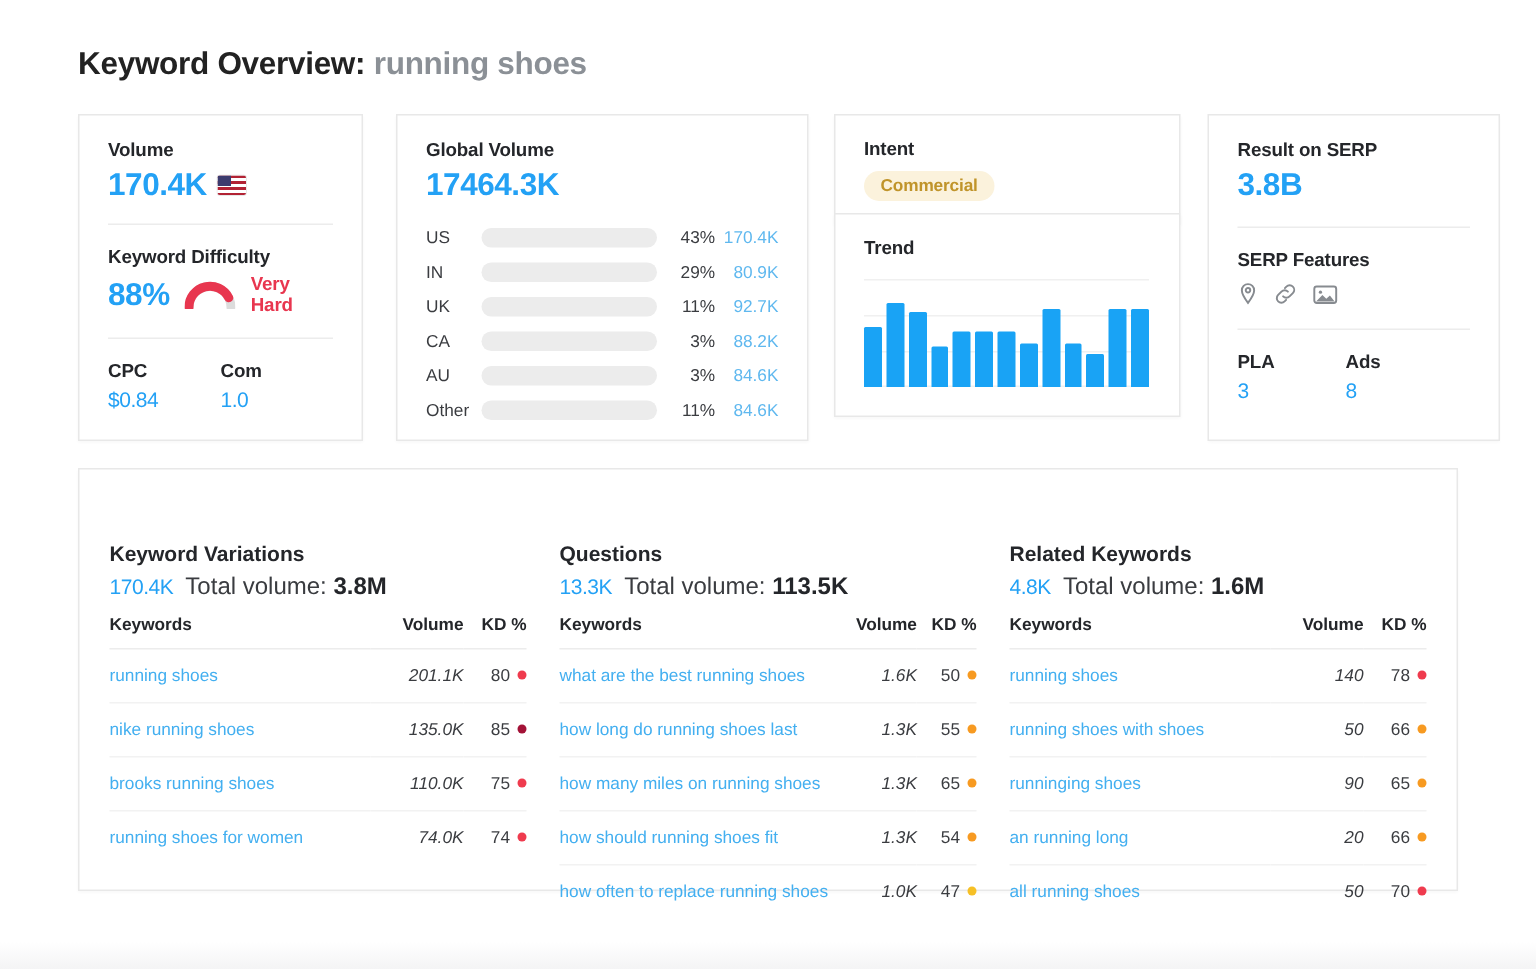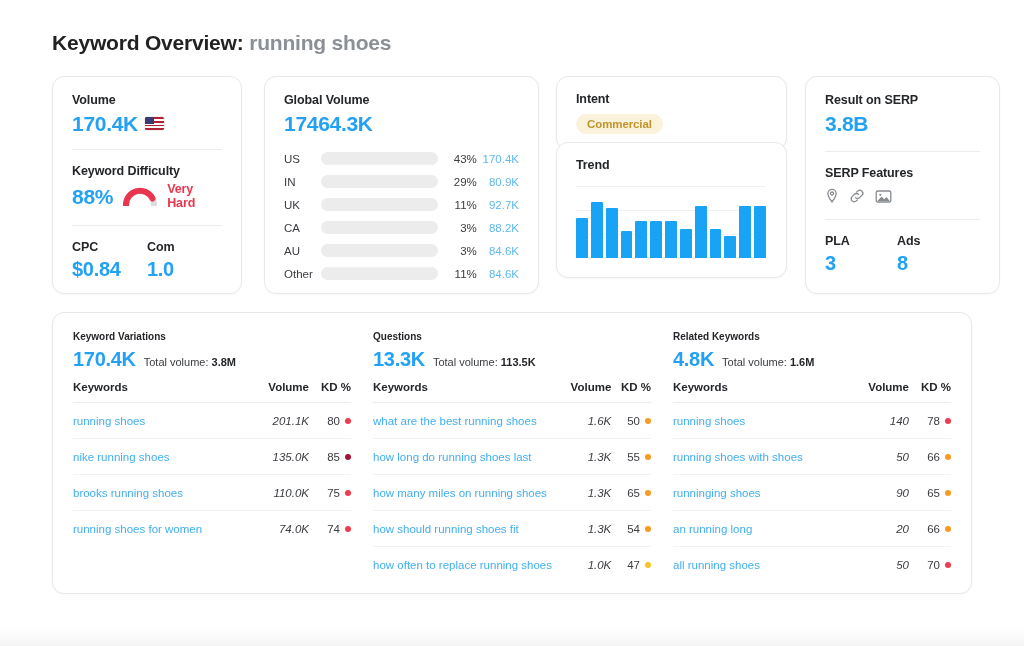--- a/index.html
+++ b/index.html
@@ -19,32 +19,32 @@
   .page-title {
     position:absolute; left:52px; top:31px;
     font-size:21px; font-weight:bold; color:#222222; letter-spacing:-0.2px;
     white-space:nowrap;
   }
   .page-title .kw { color:#8b9096; font-weight:bold; }
 
   
   .card {
     position:absolute; background:#fff;
-    border:1px solid #e8e8e8; border-radius:12px;
+    border:1px solid #e8e8e8; border-radius:0;
     box-shadow:0 1px 2px rgba(0,0,0,0.03);
   }
   .card-label {
     font-size:12.5px; font-weight:bold; color:#24262a; letter-spacing:-0.1px;
   }
   .metric-big {
     font-size:21px; font-weight:bold; color:#23a1f5; letter-spacing:-0.3px;
     line-height:1.1;
   }
   .metric-mid {
-    font-size:20px; font-weight:bold; color:#23a1f5; letter-spacing:-0.3px;
+    font-size:14px; font-weight:normal; color:#23a1f5; letter-spacing:-0.3px;
   }
   .divider { height:1px; background:#ececec; }
 
   
   #card-volume { left:52px; top:76px; width:190px; height:218px; }
   .c1-pad { padding:16px 19px 0 19px; }
   .vol-row { display:flex; align-items:center; gap:7px; margin-top:5px; }
   .flag {
     width:19px; height:13px; border-radius:1.5px; overflow:hidden;
     position:relative; display:inline-block; background:#fff;
@@ -104,24 +104,24 @@
   .c5-pad { padding:16px 19px 0 19px; }
   .serp-icons { display:flex; gap:10px; margin-top:8px; align-items:center; }
   .serp-icons svg { display:block; }
 
   
   #card-tables { left:52px; top:312px; width:920px; height:282px; }
   .tables-grid { display:flex; padding:18px 20px 0 20px; }
   .tcol { width:292px; }
   .tcol.mid { margin-left:22px; }
   .tcol.right { margin-left:22px; }
-  .tcol-title { font-size:10px; font-weight:bold; color:#24262a; }
+  .tcol-title { font-size:14px; font-weight:bold; color:#24262a;margin-top:30px; }
   .tcol-sum { display:flex; align-items:baseline; gap:8px; margin-top:6px; }
   .tcol-sum .tot {
-    font-size:11px; color:#3a3c40;
+    font-size:16px; color:#3a3c40;
   }
   .tcol-sum .tot b { font-weight:bold; color:#24262a; }
   table.kwt { width:100%; border-collapse:collapse; margin-top:10px; }
   table.kwt th {
     font-size:11.5px; font-weight:bold; color:#24262a; text-align:left;
     padding:0 0 9px 0; border-bottom:1px solid #ececec;
   }
   table.kwt th.num, table.kwt td.num { text-align:right; }
   table.kwt th.kd, table.kwt td.kd { text-align:right; width:42px; }
   table.kwt td {

